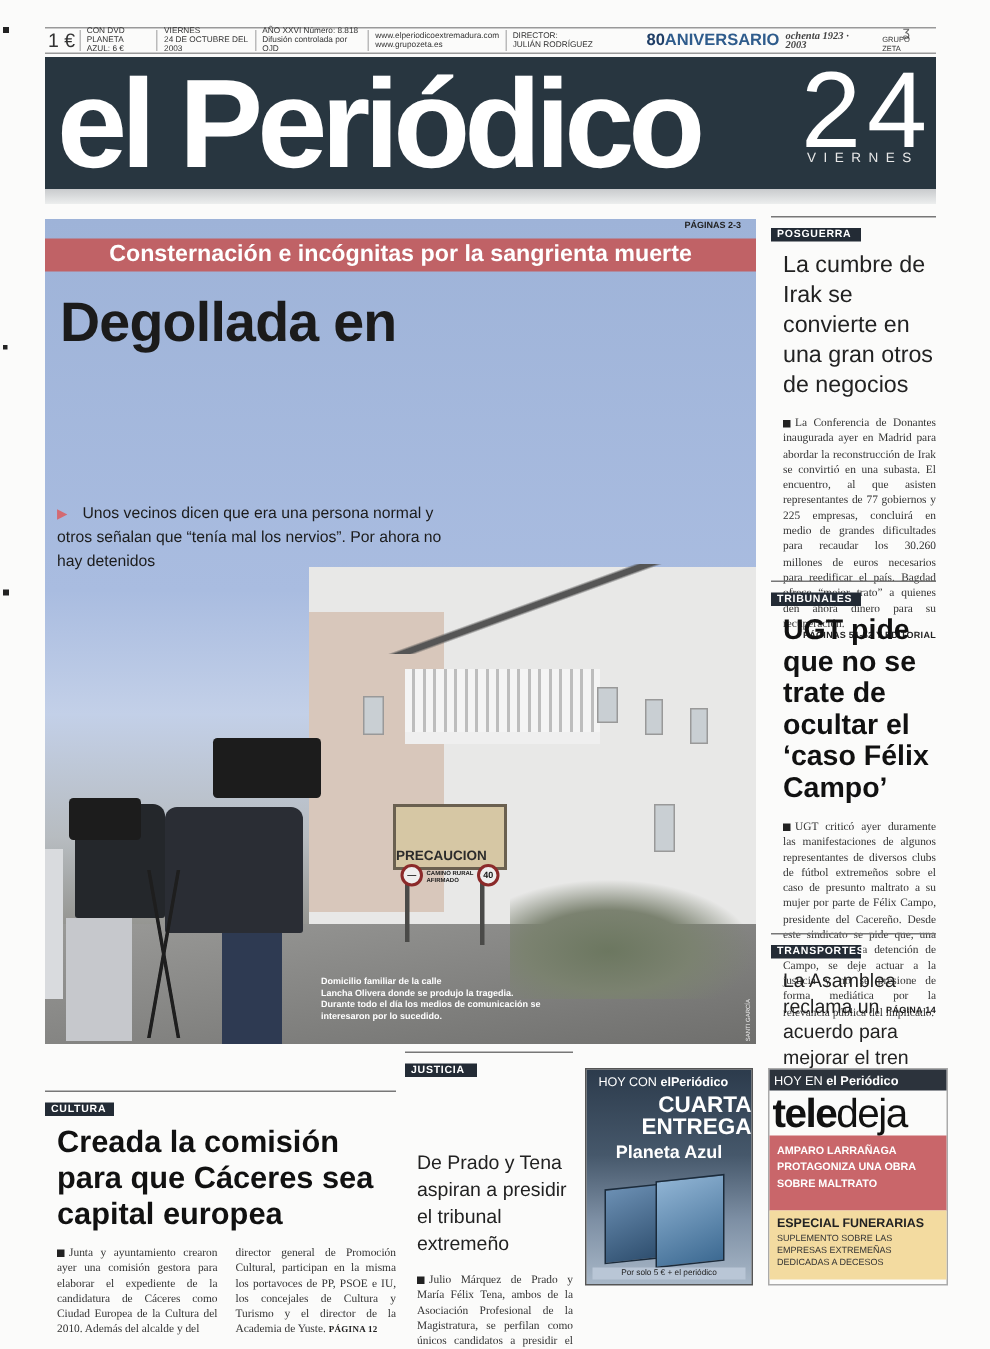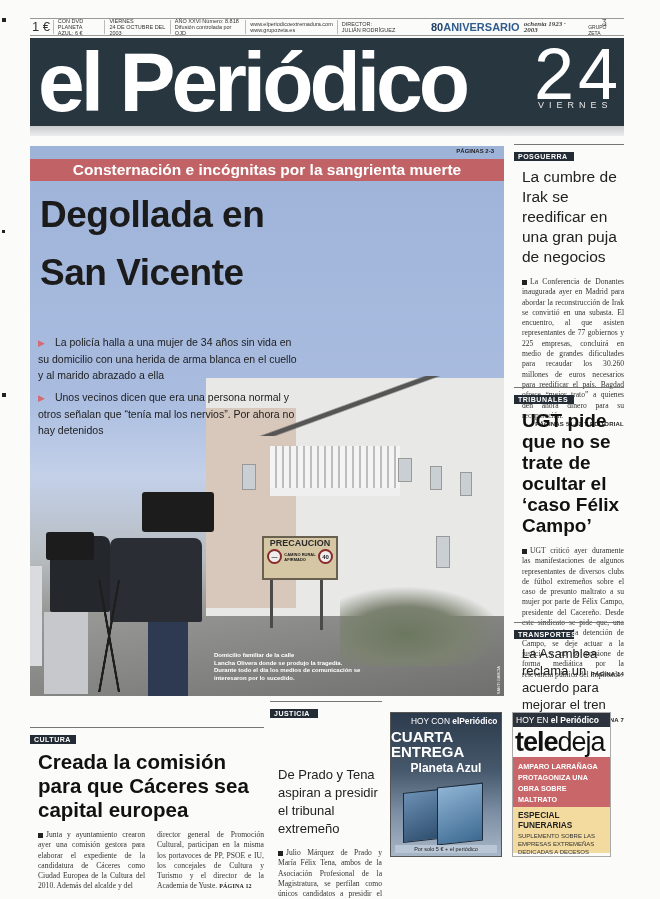--- a/index.html
+++ b/index.html
@@ -34,21 +34,21 @@
 
   
   .house { left: 176px; top: 232px; width: 298px; height: 240px; background: #e8e8e7; }
   .house-left { left: 176px; top: 262px; width: 90px; height: 200px; background: #d8c7bb; }
   .roof { left: 160px; top: 230px; width: 320px; height: 60px; background: linear-gradient(160deg, transparent 48%, #555 49%, #555 51%, transparent 52%); }
   .balcony { left: 240px; top: 300px; width: 130px; height: 50px; background: repeating-linear-gradient(90deg, #f4f4f4 0 5px, #bdbdbd 5px 7px); border-bottom: 8px solid #efefef; }
   .win { background: #c9cfd3; border: 1px solid #999; }
   .road { left: 0; top: 470px; width: 474px; height: 80px; background: linear-gradient(170deg, #9a9a98, #6f6f6d); }
   .bushes { left: 310px; top: 440px; width: 164px; height: 80px; background: radial-gradient(ellipse at 40% 60%, #6c7760 0%, #7b8270 40%, transparent 70%); }
   .sign { left: 232px; top: 390px; width: 76px; height: 44px; background: #d6c7a4; border: 2px solid #6a6050; }
-  .sign .t { font-size: 9px; font-weight: bold; text-align: center; color: #2b2b2b; }
+  .sign .t { font-size: 9px; font-weight: bold; color: #2b2b2b; margin-top: 27px; }
   .sign .row { display: flex; align-items: center; justify-content: space-between; padding: 1px 3px; }
   .sign .circ { width: 15px; height: 15px; border-radius: 50%; border: 2px solid #8b2a2a; font-size: 6px; font-weight: bold; display: flex; align-items: center; justify-content: center; background: #eee; }
   .sign .small { font-size: 4px; font-weight: bold; }
   .post { background: #4a4a48; width: 3px; }
   .person { background: #2a2d34; border-radius: 8px 8px 2px 2px; }
   .legs { background: #c6c8cc; }
   .camera { background: #1c1c1c; border-radius: 3px; }
   .caption { left: 184px; top: 506px; font-size: 6px; font-weight: bold; color: #fff; line-height: 7.5px; }
   .credit { left: 466px; top: 520px; font-size: 4px; color: #eee; writing-mode: vertical-rl; transform: rotate(180deg); }
 
@@ -64,28 +64,28 @@
 
   
   .cultura { left: 30px; top: 727px; width: 234px; }
   .cultura .bold-hl { font-size: 20.5px; line-height: 24px; margin-left: 8px; }
   .cultura .cols { display: flex; gap: 12px; margin-left: 8px; margin-top: 8px; }
   .cultura .cols .body-serif { margin: 0; flex: 1; }
   .justicia { left: 270px; top: 701px; width: 112px; }
   .justicia .light-hl { font-size: 13px; line-height: 18px; margin-top: 46px; }
 
   .promo1 { left: 390px; top: 712px; width: 112px; height: 145px; background: linear-gradient(180deg, #2c3b4c 0%, #46586b 40%, #7d8fa4 70%, #a8b7c7 100%); border: 1px solid #555; }
-  .promo1 .hdr { font-size: 8.4px; color: #fff; padding: 3px 20px; white-space: nowrap; }
+  .promo1 .hdr { font-size: 8.4px; color: #fff; padding: 3px 8px; white-space: nowrap; }
   .promo1 .hdr b { font-weight: bold; }
-  .promo1 .big { color: #fff; font-weight: bold; text-align: left; font-size: 15px; line-height: 15px; }
+  .promo1 .big { color: #fff; font-weight: bold; text-align: right; font-size: 15px; line-height: 15px; }
   .promo1 .sub { color: #fff; font-weight: bold; text-align: center; font-size: 12px; margin-top: 2px; }
   .dvd { position: absolute; background: linear-gradient(160deg, #6b8fb3, #2f4f6f); border: 1px solid #1b2b3b; }
   .promo1 .foot { position: absolute; bottom: 3px; left: 4px; right: 4px; background: #b9c6d6; color: #222; font-size: 5.5px; text-align: center; padding: 1px 0; }
 
-  .promo2 { left: 512px; top: 712px; width: 99px; height: 145px; border: 1px solid #aaa; }
+  .promo2 { left: 512px; top: 712px; width: 120px; height: 145px; border: 1px solid #aaa; }
   .promo2 .hdr { background: #2c333c; color: #fff; font-size: 8.5px; padding: 2px 3px; white-space: nowrap; }
   .promo2 .brand { font-size: 27px; color: #111; line-height: 30px; padding-left: 2px; letter-spacing: -1px; }
   .promo2 .brand b { font-weight: bold; }
   .promo2 .red { background: #c9666a; color: #fff; font-weight: bold; font-size: 7.2px; line-height: 11px; padding: 4px 5px; height: 50px; }
   .promo2 .yellow { background: #f3dba0; padding: 3px 5px; height: 46px; }
   .promo2 .yellow .t1 { font-size: 8.3px; font-weight: bold; color: #222; }
   .promo2 .yellow .t2 { font-size: 6px; line-height: 8px; color: #333; margin-top: 2px; }
 
   .marks { width: 4px; height: 4px; background: #222; }
 </style>
@@ -170,39 +170,37 @@
   <div class="abs person" style="left:20px;top:390px;width:60px;height:76px;background:#24272b;"></div>
   <div class="abs camera" style="left:16px;top:386px;width:48px;height:28px;"></div>
   <div class="abs legs" style="left:14px;top:466px;width:44px;height:82px;"></div>
   <div class="abs" style="left:60px;top:434px;width:40px;height:112px;background:linear-gradient(100deg, transparent 46%, #1e1e1e 47%, #1e1e1e 50%, transparent 51%), linear-gradient(80deg, transparent 46%, #1e1e1e 47%, #1e1e1e 50%, transparent 51%);"></div>
   <div class="abs legs" style="left:0px;top:420px;width:12px;height:100px;background:#d9dbde;"></div>
 
   <div class="abs pages-main">PÁGINAS 2-3</div>
   <div class="abs kicker-bar">Consternación e incógnitas por la sangrienta muerte</div>
   <div class="abs headline">
     <div>Degollada en</div>
-    <div>San Vicente</div>
   </div>
   <div class="abs bullets">
-    <p><span class="arrow">▶</span><span>La policía halla a una mujer de 34 años sin vida en su domicilio con una herida de arma blanca en el cuello y al marido abrazado a ella</span></p>
     <p><span class="arrow">▶</span><span>Unos vecinos dicen que era una persona normal y otros señalan que “tenía mal los nervios”. Por ahora no hay detenidos</span></p>
   </div>
   <div class="abs caption">
     <div>Domicilio familiar de la calle</div>
     <div>Lancha Olivera donde se produjo la tragedia.</div>
     <div>Durante todo el día los medios de comunicación se</div>
     <div>interesaron por lo sucedido.</div>
   </div>
   <div class="abs credit">SANTI GARCÍA</div>
 </div>
 
 <div class="abs rcol" style="top:144px;">
   <div class="section-rule"></div>
   <div class="section-tag">POSGUERRA</div>
-  <div class="light-hl">La cumbre de Irak se reedificar en una gran puja de negocios</div>
+  <div class="light-hl">La cumbre de Irak se convierte en una gran otros de negocios</div>
   <div class="body-serif"><span class="sq"></span><span>La Conferencia de Donantes inaugurada ayer en Madrid para abordar la reconstrucción de Irak se convirtió en una subasta. El encuentro, al que asisten representantes de 77 gobiernos y 225 empresas, concluirá en medio de grandes dificultades para recaudar los 30.260 millones de euros necesarios para reedificar el país. Bagdad ofrece “mejor trato” a quienes den ahora dinero para su recuperación.</span></div>
   <div class="pageref">PÁGINAS 51-52 Y EDITORIAL</div>
 </div>
 
 <div class="abs rcol" style="top:387px;">
   <div class="section-rule"></div>
   <div class="section-tag">TRIBUNALES</div>
   <div class="bold-hl">UGT pide que no se trate de ocultar el ‘caso Félix Campo’</div>
   <div class="body-serif"><span class="sq"></span><span>UGT criticó ayer duramente las manifestaciones de algunos representantes de diversos clubs de fútbol extremeños sobre el caso de presunto maltrato a su mujer por parte de Félix Campo, presidente del Cacereño. Desde este sindicato se pide que, una vez practicada la detención de Campo, se deje actuar a la justicia y no se presione de forma mediática por la relevancia pública del implicado.</span></div>
   <div class="pageref" style="margin-top:-9px;">PÁGINA 14</div>

